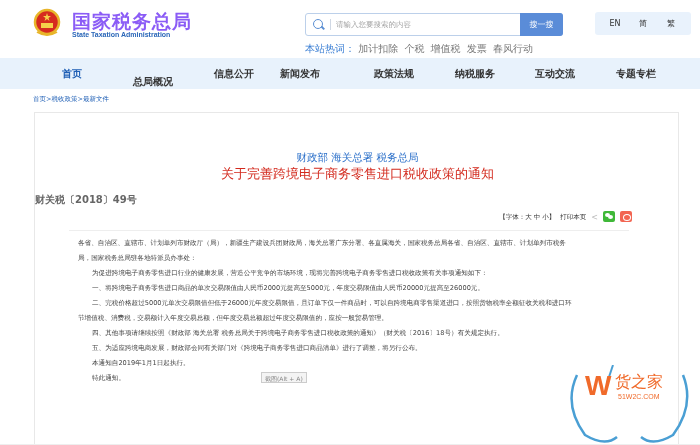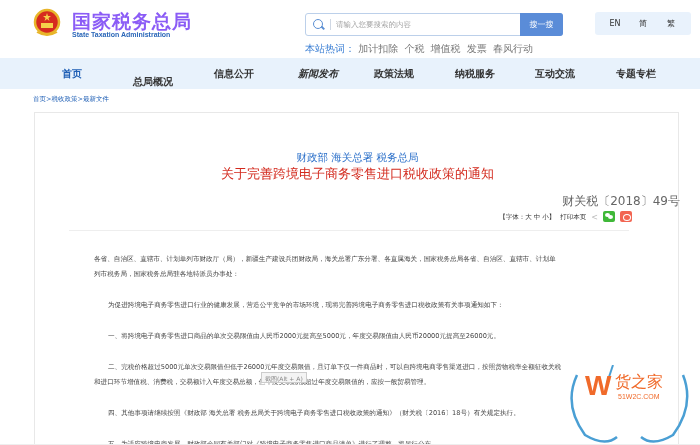--- a/index.html
+++ b/index.html
@@ -19,31 +19,31 @@
   .hotwords .label { color: #3b7fd4; }
   .hotwords span.w { margin-right: 3px; }
   .lang-btn { position: absolute; top: 12px; width: 40px; height: 23px; background: #e9f2fc; border-radius: 3px; font-size: 8px; color: #333; text-align: center; line-height: 23px; }
   .nav { position: absolute; left: 0; top: 58px; width: 700px; height: 31px; background: #e8f2fc; }
   .nav-item { position: absolute; top: 0; height: 31px; line-height: 31px; font-size: 10px; font-weight: bold; color: #333; white-space: nowrap; }
   .nav-item.active { color: #1f5fb5; }
   .breadcrumb { position: absolute; left: 33px; top: 95px; font-size: 6.5px; color: #1f5fb5; }
   .content-box { position: absolute; left: 34px; top: 112px; width: 645px; height: 340px; border: 1px solid #e8e8e8; background: #fff; }
   .issuer { position: absolute; left: 0; width: 645px; top: 38px; text-align: center; font-size: 10.5px; color: #2a6fc9; }
   .title { position: absolute; left: 0; width: 645px; top: 52px; text-align: center; font-size: 13px; color: #d32a1e; }
-  .docno { position: absolute; left: 0; width: 645px; top: 80px; text-align: right; font-size: 12px; color: #666; }
+  .docno { position: absolute; left: 0; width: 645px; top: 80px; text-align: left; font-size: 10px; color: #666; font-weight: bold; }
   .tools { position: absolute; right: 46px; top: 98px; font-size: 6.5px; color: #333; display: flex; align-items: flex-end; gap: 5px; }
   .share-icon { color: #bbb; font-size: 8px; }
   .wechat-icon { width: 12px; height: 11px; background: #3fb838; border-radius: 2px; position: relative; }
   .wechat-icon::before { content: ""; position: absolute; left: 2px; top: 2px; width: 5px; height: 4px; background: #fff; border-radius: 50%; }
   .wechat-icon::after { content: ""; position: absolute; left: 5px; top: 4px; width: 5px; height: 4px; background: #fff; border-radius: 50%; }
   .weibo-icon { width: 12px; height: 11px; background: #f26552; border-radius: 2px; position: relative; }
   .weibo-icon::before { content: ""; position: absolute; left: 3px; top: 3px; width: 6px; height: 5px; border: 1.5px solid #fff; border-radius: 50%; }
   .divider { position: absolute; left: 34px; top: 117px; width: 560px; height: 1px; background: #eee; }
   .body-text { position: absolute; left: 44px; top: 122px; width: 560px; font-size: 6.6px; color: #444; line-height: 15px; }
-  .body-text p { margin: 16px; }
+  .body-text p { margin: 0; }
   .body-text p.indent { text-indent: 14px; }
   .tooltip { position: absolute; left: 261px; top: 372px; padding: 0 3px; height: 11px; line-height: 11px; font-size: 6px; color: #888; background: #f4f4f4; border: 1px solid #ccc; }
   .watermark { position: absolute; left: 555px; top: 365px; width: 140px; height: 80px; }
   .wm-w { position: absolute; left: 30px; top: 5px; font-size: 28px; font-weight: bold; color: #f06a2a; font-family: "Liberation Sans", sans-serif; }
   .wm-cn { position: absolute; left: 60px; top: 7px; font-size: 16px; color: #f06a2a; }
   .wm-url { position: absolute; left: 63px; top: 28px; font-size: 7px; color: #f06a2a; font-family: "Liberation Sans", sans-serif; }
   .bottom-bar { position: absolute; left: 0; top: 444px; width: 700px; height: 1px; background: #eee; }
 </style>
 </head>
 <body>
@@ -76,21 +76,21 @@
 
   <div class="lang-btn" style="left:595px;">EN</div>
   <div class="lang-btn" style="left:623px;">简</div>
   <div class="lang-btn" style="left:651px;">繁</div>
 </div>
 
 <div class="nav">
   <div class="nav-item active" style="left:62px;">首页</div>
   <div class="nav-item" style="left:133px;margin-top:8px;">总局概况</div>
   <div class="nav-item" style="left:214px;">信息公开</div>
-  <div class="nav-item" style="left:298px;font-style:italic;">新闻发布</div>
+  <div class="nav-item" style="left:280px;">新闻发布</div>
   <div class="nav-item" style="left:374px;">政策法规</div>
   <div class="nav-item" style="left:455px;">纳税服务</div>
   <div class="nav-item" style="left:535px;">互动交流</div>
   <div class="nav-item" style="left:616px;">专题专栏</div>
 </div>
 
 <div class="breadcrumb">
   <span>首页</span><span>&gt;</span><span>税收政策</span><span>&gt;</span><span>最新文件</span>
 </div>
 

